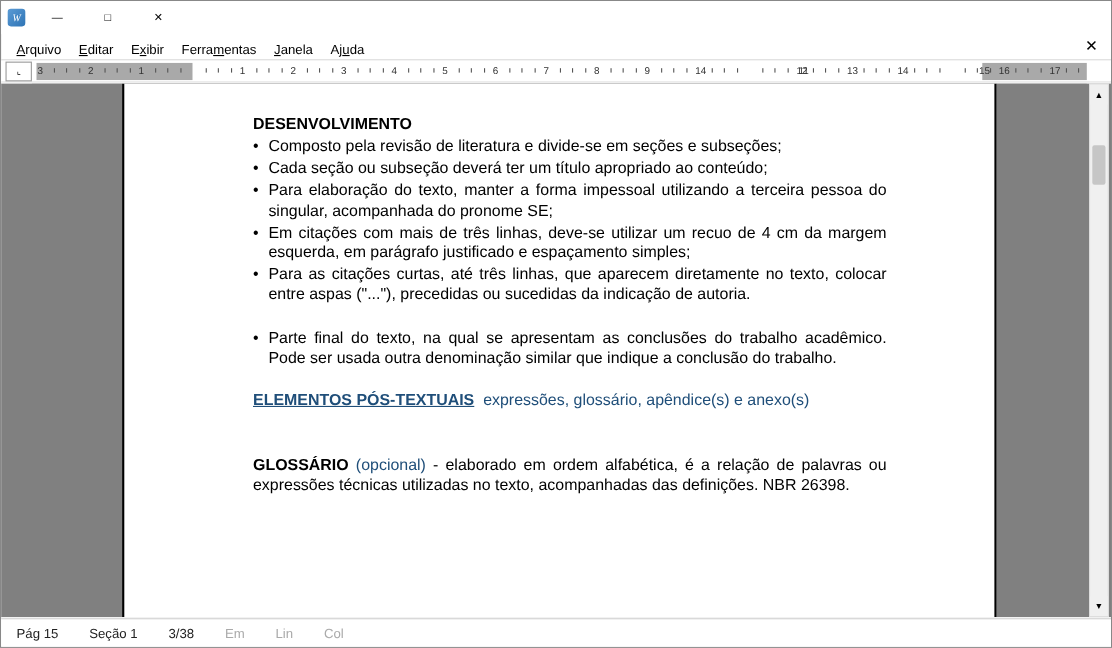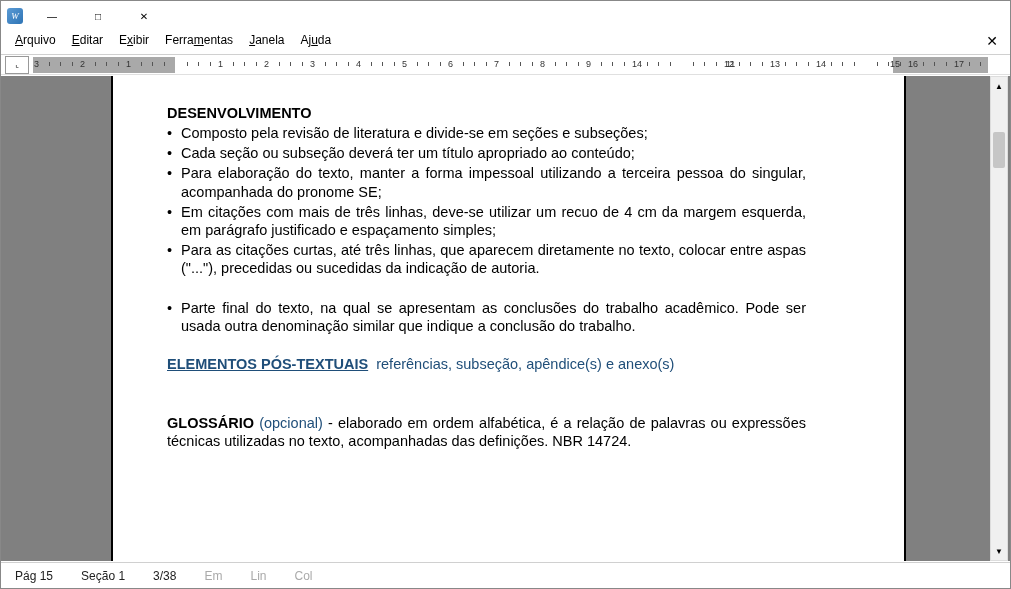--- a/index.html
+++ b/index.html
@@ -2,33 +2,33 @@
 <html><head>
 <meta charset="utf-8">
 <style>
   * { box-sizing: border-box; margin: 0; padding: 0; }
   body { font-family: "Segoe UI", Tahoma, sans-serif; font-size: 12px; background: #fff; overflow: hidden; width: 1011px; height: 589px; border: 1px solid #888; position: relative; }
   .titlebar { height: 30px; display: flex; align-items: center; padding: 0 0 0 6px; background: #fff; }
   .titlebar-icon { width: 16px; height: 16px; background: linear-gradient(135deg,#5b9bd5,#2e74b5); border-radius: 3px; margin-right: 6px; display:flex; align-items:center; justify-content:center; color:#fff; font-size:9px; font-style:italic; font-family: Georgia,serif; }
   .titlebar-text { flex: 1; font-size: 12px; color: #000; }
   .win-controls { display: flex; }
   .win-btn { width: 46px; height: 30px; display:flex; align-items:center; justify-content:center; font-family: "Segoe UI Symbol", sans-serif; font-size:10px; }
-  .menubar { height: 24px; display:flex; align-items:flex-start; padding: 0 6px; border-bottom:1px solid #d0d0d0; position:relative; }
+  .menubar { height: 24px; display:flex; align-items:flex-end; padding: 0 6px; border-bottom:1px solid #d0d0d0; position:relative; }
   .menu-item { padding: 2px 8px; font-size:12px; color:#000; }
   .menu-item .ul { text-decoration: underline; }
   .menu-close { position:absolute; right:6px; top:2px; font-size:14px; padding:0 6px; }
   .ruler-row { height:20px; background:#fff; display:flex; align-items:center; border-bottom:1px solid #e0e0e0; position:relative; }
   .ruler-left-icon { width:24px; height:18px; margin-left:4px; border:1px solid #999; display:flex; align-items:center; justify-content:center; font-size:8px; }
   .ruler { position:absolute; left:32px; right:22px; top:2px; height:16px; background:#fff; overflow:hidden; font-size:9px; color:#333; }
   .ruler-shade { position:absolute; top:0; height:16px; background:#a9a9a9; }
   .ruler-tick { position:absolute; top:2px; font-size:9px; }
   .ruler-minor { position:absolute; top:5px; width:1px; height:4px; background:#555; }
   .viewport { position:absolute; top:75px; left:0; right:0; bottom:27px; background:#808080; overflow:hidden; }
   .page-bg { position:absolute; left:28px; right:22px; top:0; bottom:0; background:#808080; display:flex; justify-content:center; }
-  .page { width:795px; background:#fff; border-left:2px solid #000; border-right:2px solid #000; padding: 22px 98px 0 54px; font-family: Arial, sans-serif; font-size:14.5px; color:#000; line-height:1.25; }
+  .page { width:795px; background:#fff; border-left:2px solid #000; border-right:2px solid #000; padding: 22px 98px 0 117px; font-family: Arial, sans-serif; font-size:14.5px; color:#000; line-height:1.25; }
   .bul { display:flex; margin-top:2px; }
   .bul .dot { width:14px; flex:none; }
   .bul .txt { flex:1; text-align:justify; }
   .h-bold { font-weight:bold; margin-top:6px; }
   .sub-blue { color:#1f4e79; font-weight:normal; }
   .link-blue { color:#1f4e79; text-decoration:underline; font-weight:bold; }
   .just { text-align:justify; }
   .vscroll { position:absolute; top:75px; right:2px; width:18px; bottom:27px; background:#f0f0f0; border:1px solid #ddd; }
   .vscroll .btn { height:18px; background:#f0f0f0; display:flex; align-items:center; justify-content:center; font-size:8px; }
   .vscroll .thumb { position:absolute; left:2px; right:2px; top:55px; height:36px; background:#c6c6c6; border-radius:2px; }
@@ -175,26 +175,26 @@
           <div class="txt">Para as citações curtas, até três linhas, que aparecem diretamente no texto, colocar entre aspas ("..."), precedidas ou sucedidas da indicação de autoria.</div>
         </div>
 
       <div style="height:20px"></div>
       <div class="bul">
           <div class="dot">•</div>
           <div class="txt">Parte final do texto, na qual se apresentam as conclusões do trabalho acadêmico. Pode ser usada outra denominação similar que indique a conclusão do trabalho.</div>
         </div>
 
       <div style="height:20px"></div>
-      <div><span class="link-blue">ELEMENTOS PÓS-TEXTUAIS</span>&nbsp; <span class="sub-blue" style="text-decoration:none;">referências, subseção, apêndice(s) e anexo(s)</span></div>
-
-      <div style="height:20px"></div>
-
-      <div style="height:20px"></div>
-      <div class="just"><span style="font-weight:bold">GLOSSÁRIO</span> <span class="sub-blue">(opcional)</span><span> - elaborado em ordem alfabética, é a relação de palavras ou expressões técnicas utilizadas no texto, acompanhadas das definições. NBR 14724.</span></div>
+      <div><span class="link-blue">ELEMENTOS PÓS-TEXTUAIS</span>&nbsp; <span class="sub-blue" style="text-decoration:none;">expressões, glossário, apêndice(s) e anexo(s)</span></div>
+
+      <div style="height:20px"></div>
+
+      <div style="height:20px"></div>
+      <div class="just"><span style="font-weight:bold">GLOSSÁRIO</span> <span class="sub-blue">(opcional)</span><span> - elaborado em ordem alfabética, é a relação de palavras ou expressões técnicas utilizadas no texto, acompanhadas das definições. NBR 26398.</span></div>
     </div>
   </div>
 </div>
 
 <div class="vscroll">
   <div class="btn">▲</div>
   <div class="thumb"></div>
   <div class="btn" style="position:absolute;bottom:0;left:0;right:0">▼</div>
 </div>
 

